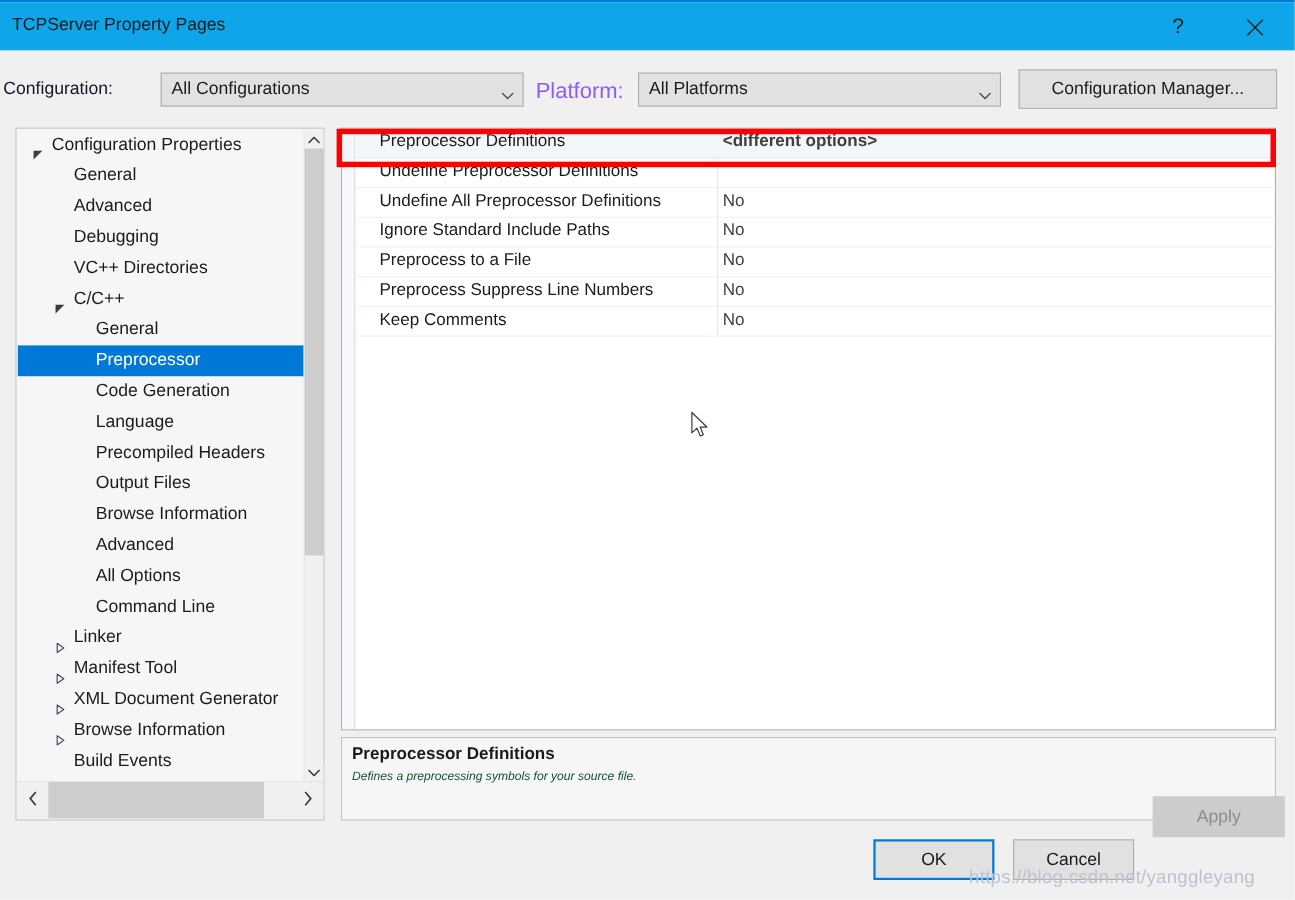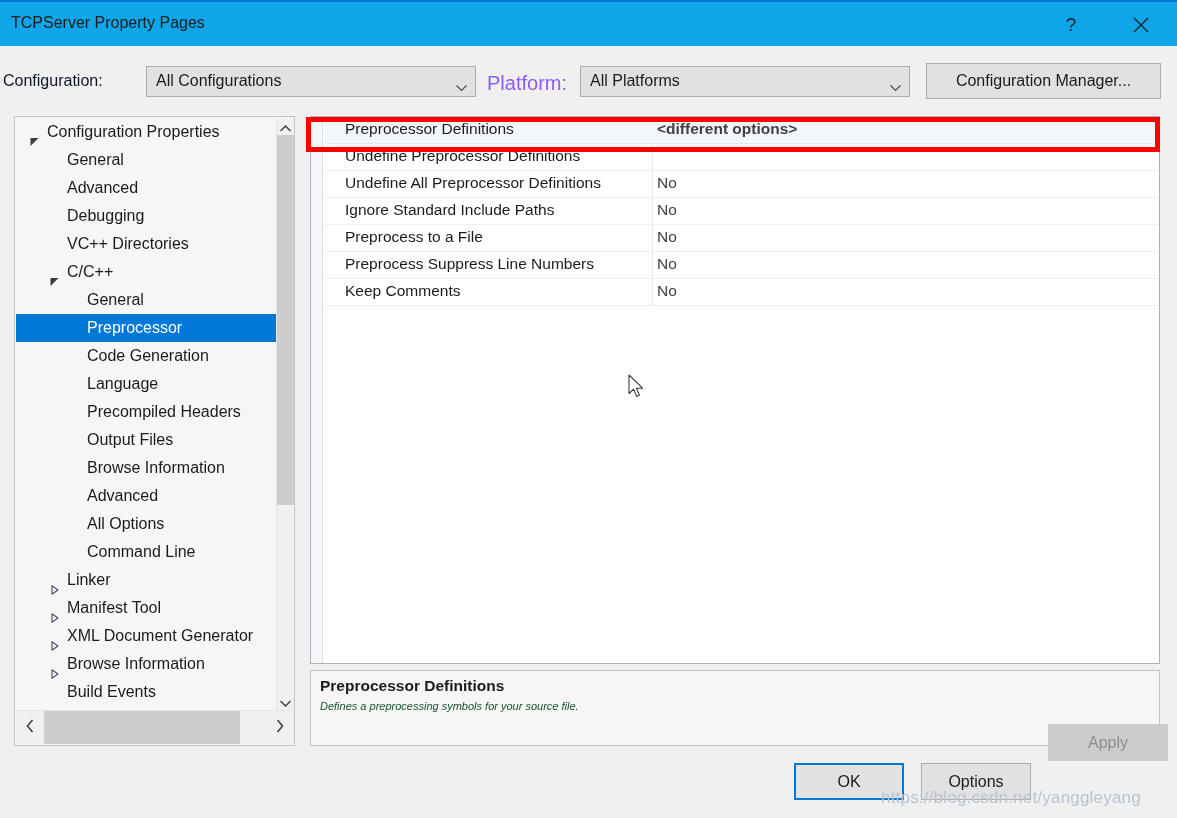--- a/index.html
+++ b/index.html
@@ -573,21 +573,21 @@
 </div>
 
 <div class="annot-box"></div>
 
 <div class="desc-panel">
   <div class="desc-title">Preprocessor Definitions</div>
   <div class="desc-text">Defines a preprocessing symbols for your source file.</div>
 </div>
 
 <button class="btn" id="btn-ok">OK</button>
-<button class="btn" id="btn-cancel">Options</button>
+<button class="btn" id="btn-cancel">Cancel</button>
 <button class="btn" id="btn-apply">Apply</button>
 
 <div class="watermark">https://blog.csdn.net/yanggleyang</div>
 
 <div class="cursor">
   <svg width="18" height="26" viewBox="0 0 18 26">
     <path d="M1,1 L1,19.5 L5.6,15.2 L8.6,22.4 L11.4,21.2 L8.5,14.2 L14.6,14.2 Z" fill="#ffffff" stroke="#3a3a4a" stroke-width="1.1" stroke-linejoin="round"></path>
   </svg>
 </div>
 

